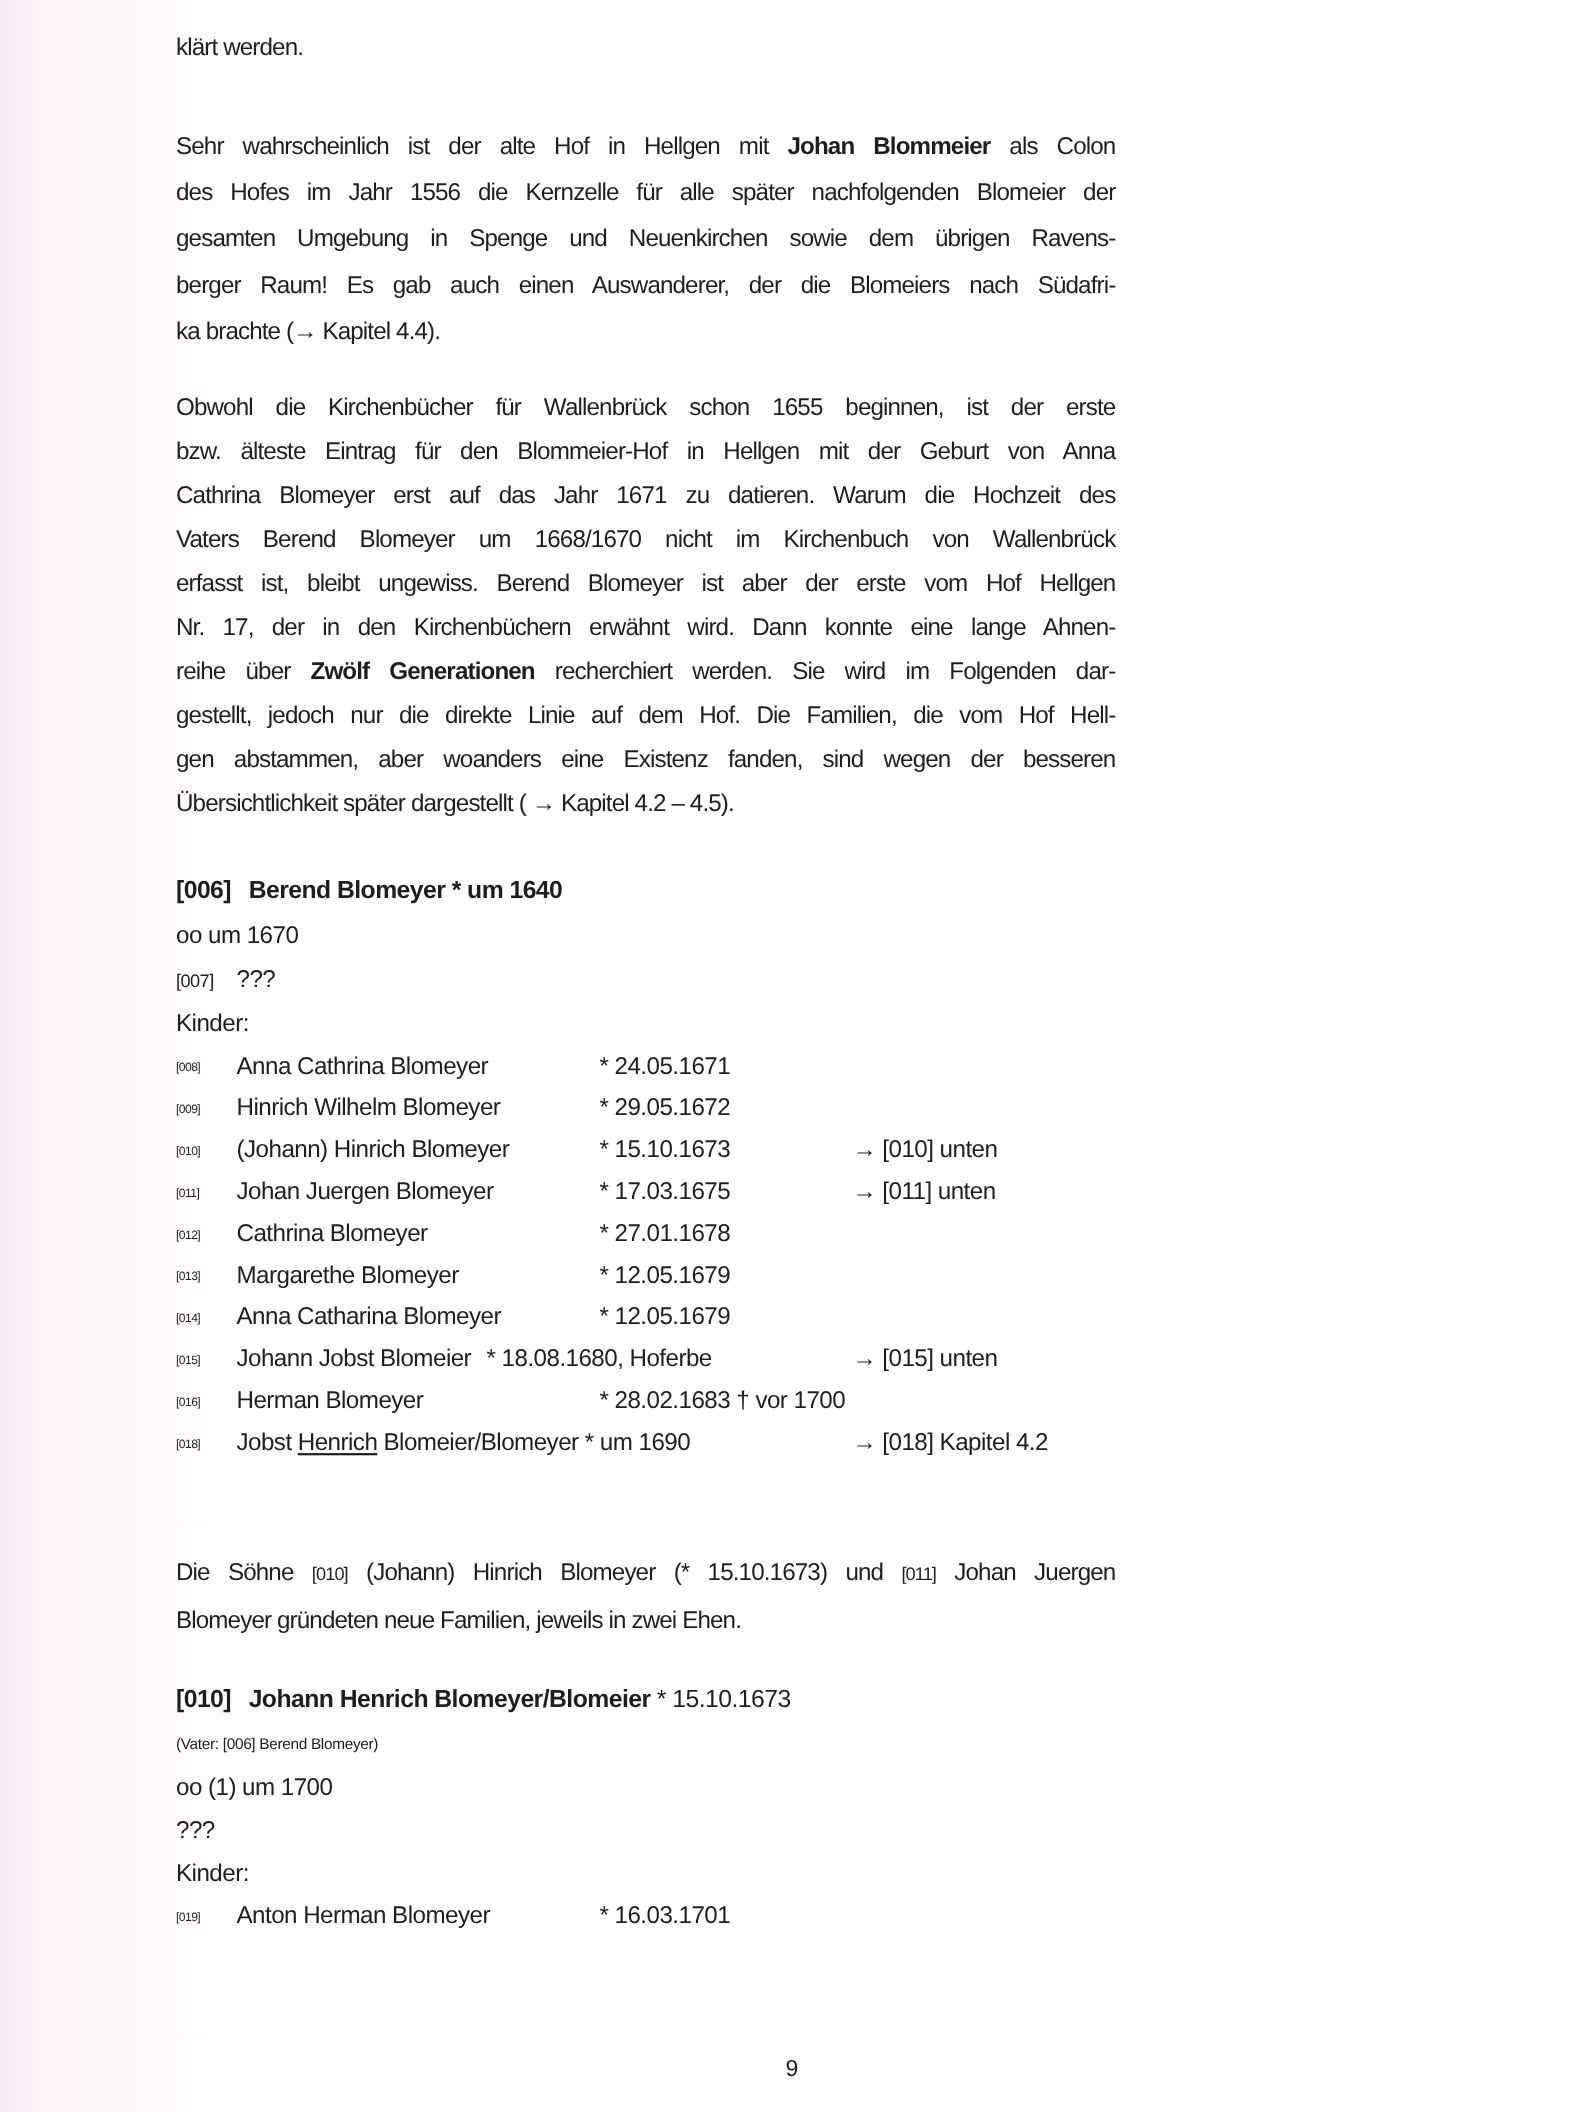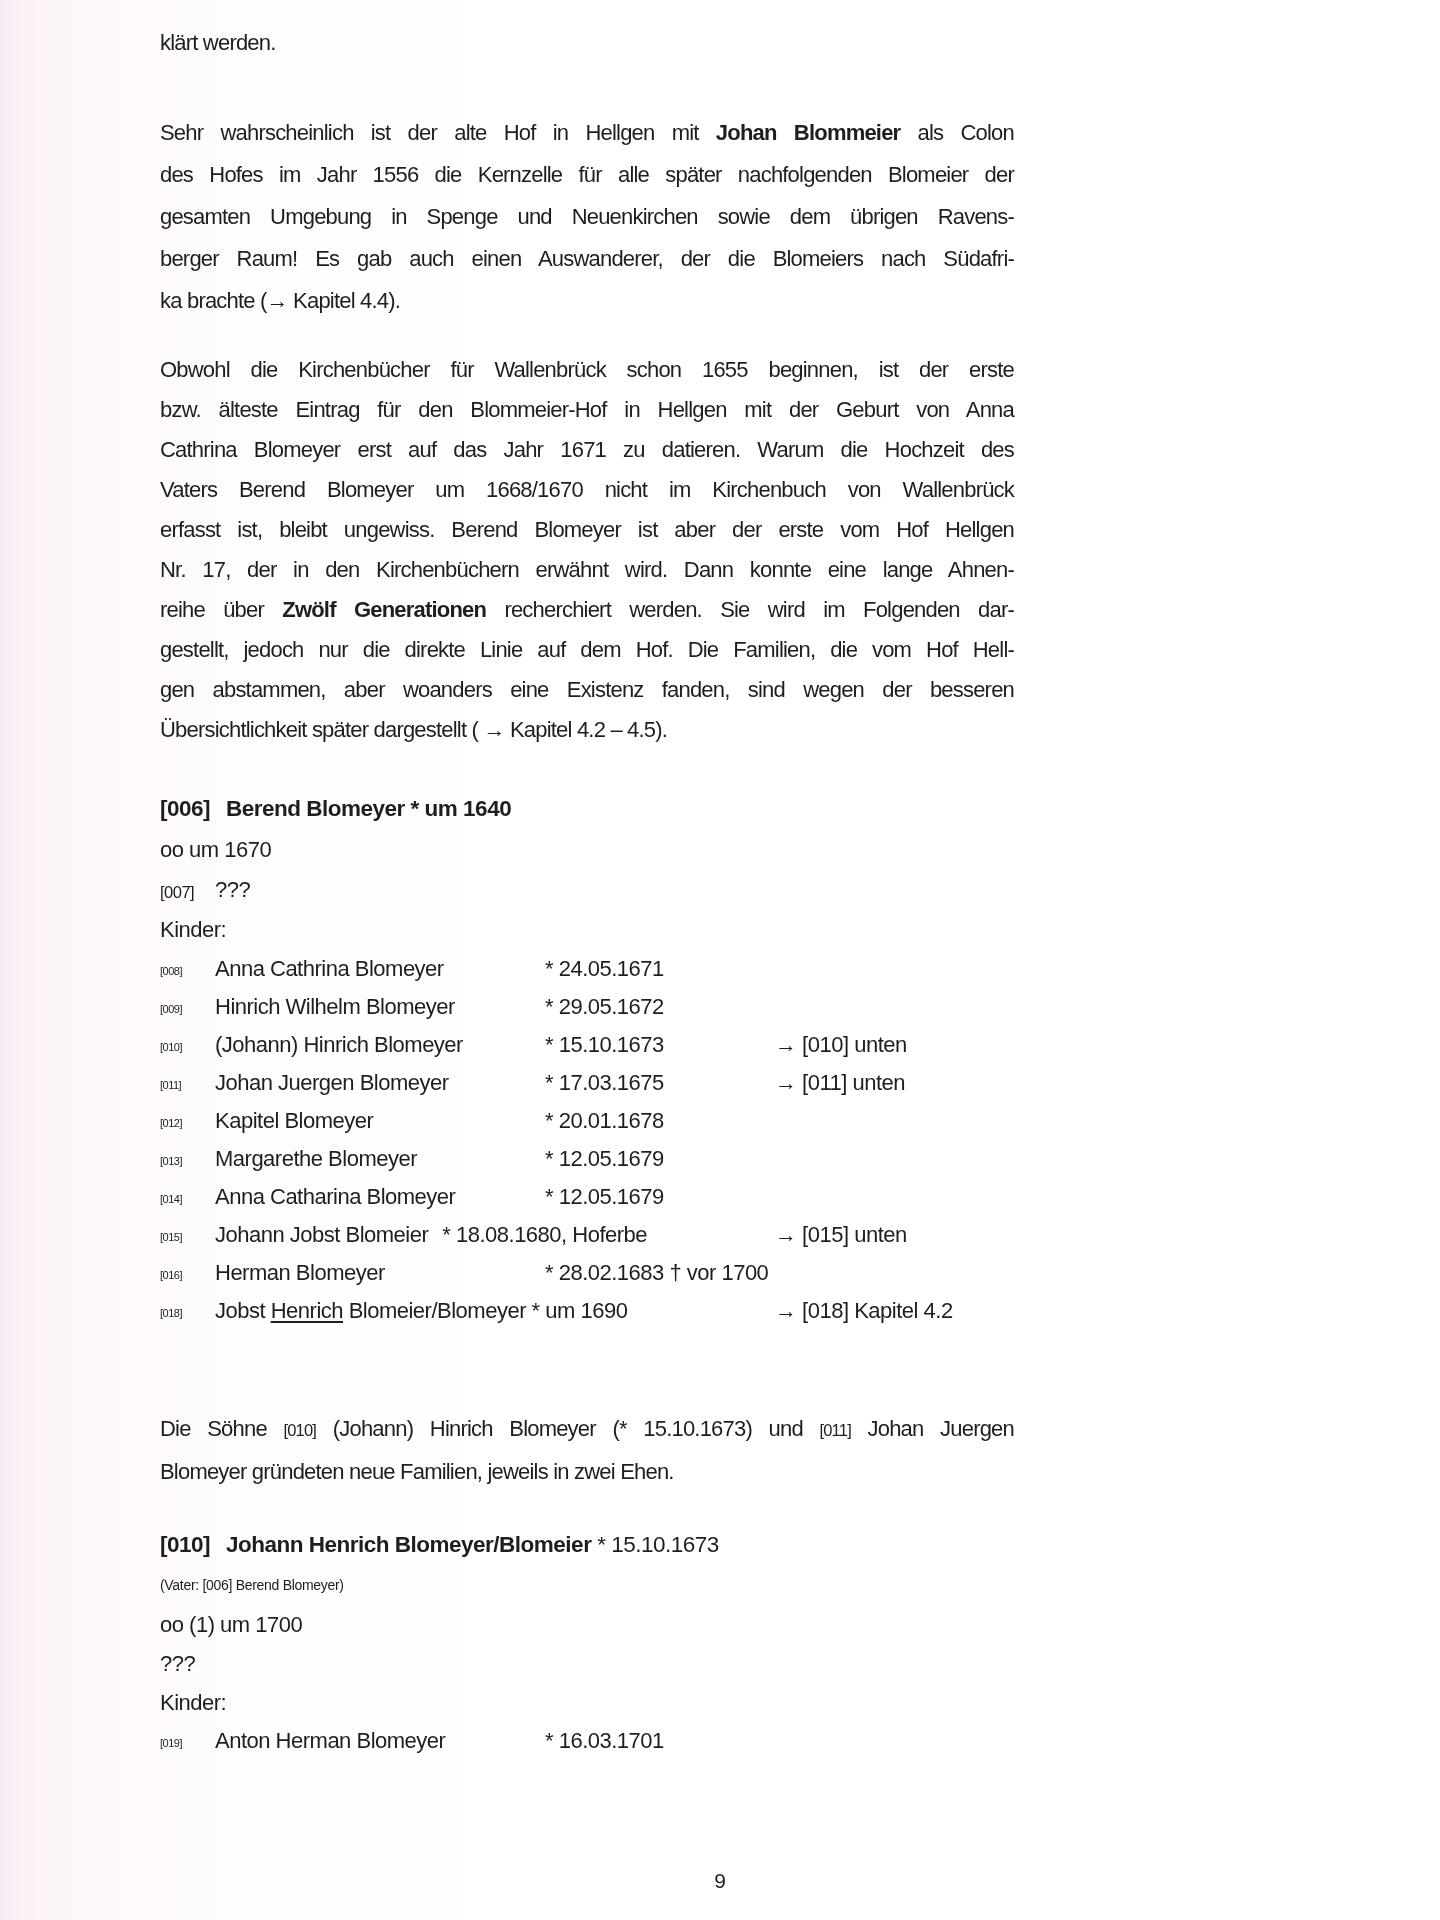--- a/index.html
+++ b/index.html
@@ -80,21 +80,21 @@
     <div class="gen-heading"><span>[006]</span><span class="title">Berend Blomeyer * um 1640</span></div>
     <div class="gen-line">oo um 1670</div>
     <div class="gen-line"><span class="tag">[007]</span><span class="name">???</span></div>
     <div class="gen-line">Kinder:</div>
 
     <div>
       <div class="crow"><span class="tag">[008]</span><span class="cname">Anna Cathrina Blomeyer</span><span class="cbirth">* 24.05.1671</span><span class="cnote"></span></div>
       <div class="crow"><span class="tag">[009]</span><span class="cname">Hinrich Wilhelm Blomeyer</span><span class="cbirth">* 29.05.1672</span><span class="cnote"></span></div>
       <div class="crow"><span class="tag">[010]</span><span class="cname">(Johann) Hinrich Blomeyer</span><span class="cbirth">* 15.10.1673</span><span class="cnote">→ [010] unten</span></div>
       <div class="crow"><span class="tag">[011]</span><span class="cname">Johan Juergen Blomeyer</span><span class="cbirth">* 17.03.1675</span><span class="cnote">→ [011] unten</span></div>
-      <div class="crow"><span class="tag">[012]</span><span class="cname">Kapitel Blomeyer</span><span class="cbirth">* 20.01.1678</span><span class="cnote"></span></div>
+      <div class="crow"><span class="tag">[012]</span><span class="cname">Cathrina Blomeyer</span><span class="cbirth">* 27.01.1678</span><span class="cnote"></span></div>
       <div class="crow"><span class="tag">[013]</span><span class="cname">Margarethe Blomeyer</span><span class="cbirth">* 12.05.1679</span><span class="cnote"></span></div>
       <div class="crow"><span class="tag">[014]</span><span class="cname">Anna Catharina Blomeyer</span><span class="cbirth">* 12.05.1679</span><span class="cnote"></span></div>
       <div class="crow merged"><span class="tag">[015]</span><span class="cname">Johann Jobst Blomeier</span><span class="cbirth">* 18.08.1680, Hoferbe</span><span class="cnote">→ [015] unten</span></div>
       <div class="crow"><span class="tag">[016]</span><span class="cname">Herman Blomeyer</span><span class="cbirth">* 28.02.1683 † vor 1700</span><span class="cnote"></span></div>
       <div class="crow merged"><span class="tag">[018]</span><span class="cname"><span>Jobst </span><span class="u">Henrich</span><span> Blomeier/Blomeyer * um 1690</span></span><span class="cnote">→ [018] Kapitel 4.2</span></div>
     </div>
   </section>
 
   <section class="para lh42" style="top:1408px">
       <div class="ln"><span>Die Söhne </span><span class="sm">[010]</span><span> (Johann) Hinrich Blomeyer (* 15.10.1673) und </span><span class="sm">[011]</span><span> Johan Juergen</span></div>

